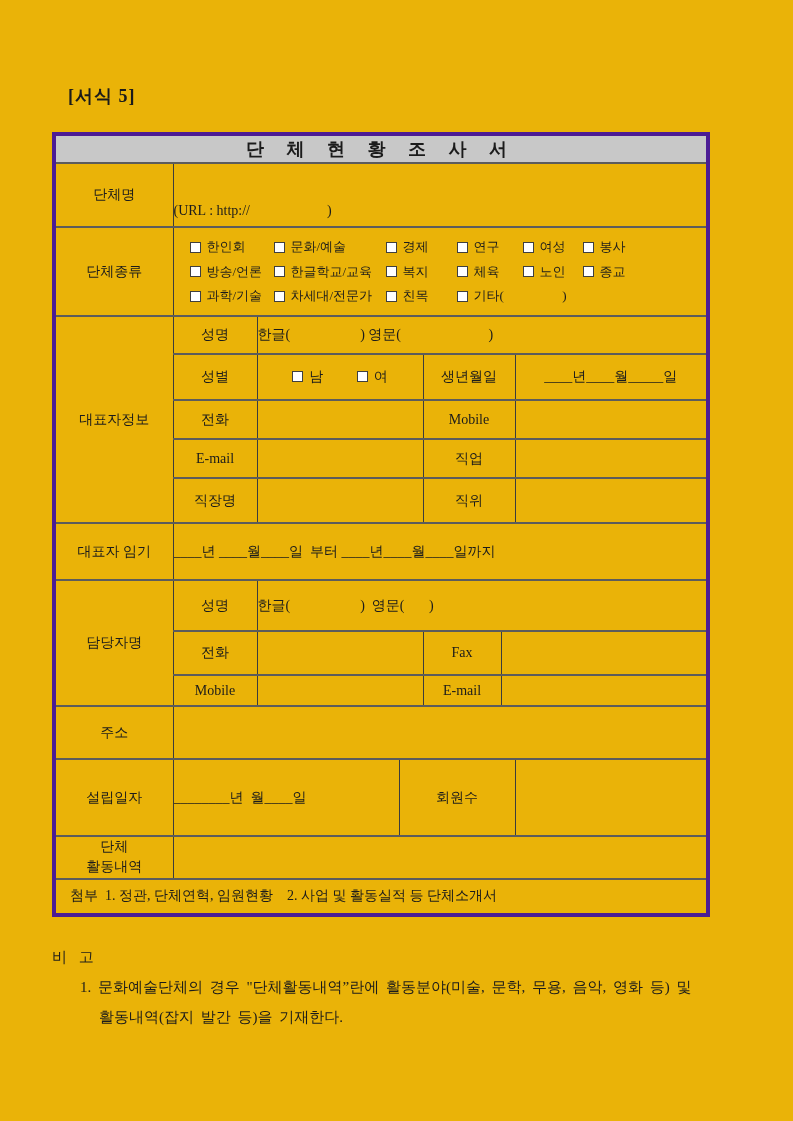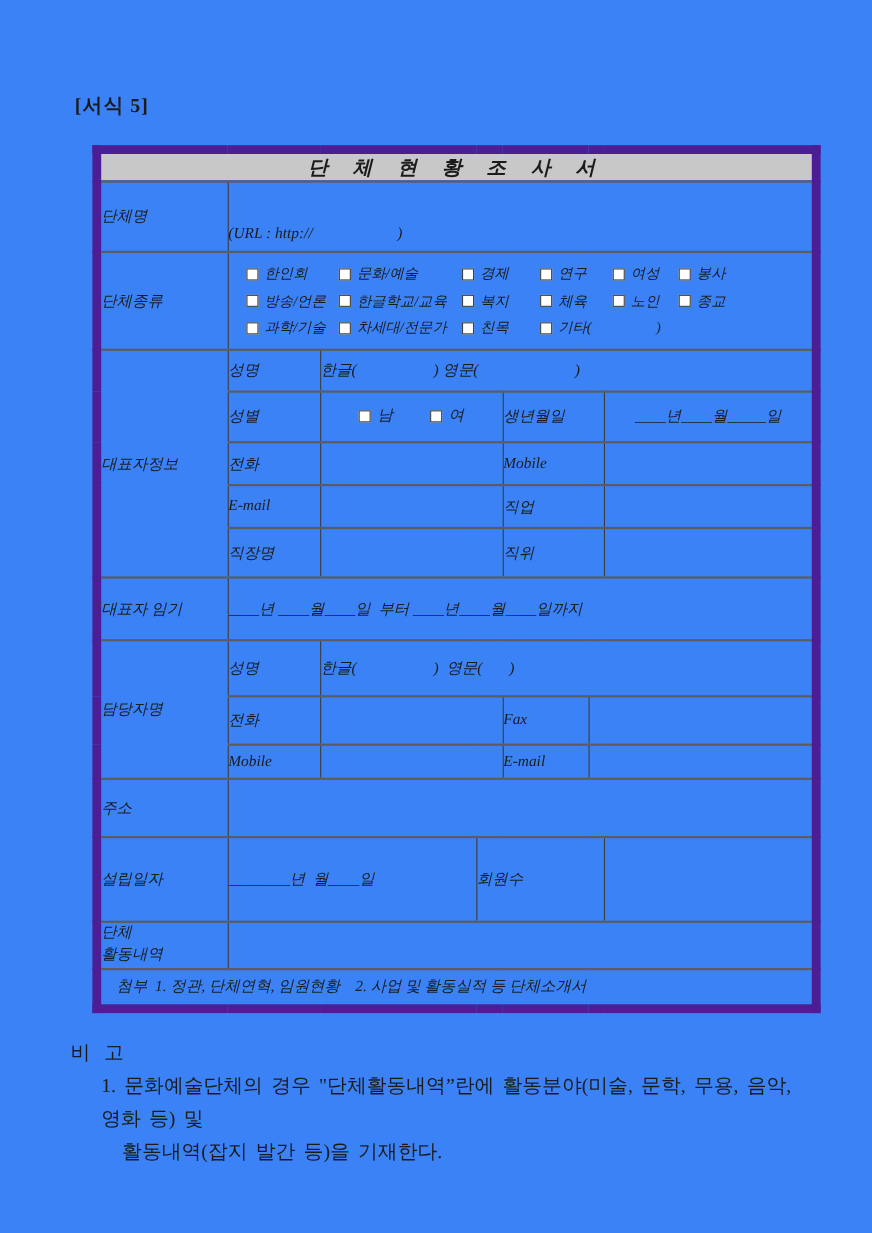--- a/index.html
+++ b/index.html
@@ -1,26 +1,25 @@
 <!DOCTYPE html>
 <html><head>
 <meta charset="utf-8">
 <style>
   html,body{margin:0;padding:0;background:#e8e8e8;}
   .page{
-    position:relative;width:793px;height:1121px;background:#3b82f6;
+    position:relative;width:793px;height:1121px;background:#eab308;
     font-family:"Liberation Serif","DejaVu Serif",serif;color:#1b1b1b;
     margin:0 auto;overflow:hidden;
   }
   .form-tag{position:absolute;left:68px;top:84px;font-size:18px;font-weight:bold;letter-spacing:1px;}
   table.form-table{
-    position:absolute;left:84px;top:132px;width:654px;
+    position:absolute;left:52px;top:132px;width:654px;
     border-collapse:collapse;table-layout:fixed;
-    border:8px solid #4c1d95;
-    font-style:italic;
+    border:4px solid #4c1d95;
   }
   td{
     border:1px solid #3c3c3c;
     border-top:2px solid #5c5c5c;border-bottom:2px solid #5c5c5c;
     padding:0;font-size:14px;vertical-align:middle;overflow:hidden;
   }
   .r-title{height:29px;}
   .r-title td{background:#c8c8c8;text-align:center;font-weight:bold;font-size:18px;letter-spacing:9px;}
   .r-orgname{height:64px;}
   .r-orgtype{height:89px;}
@@ -30,34 +29,34 @@
   .r-remail{height:39px;}
   .r-rwork{height:45px;border-radius:14px;}
   .r-term{height:57px;}
   .r-cname{height:51px;}
   .r-cphone{height:44px;}
   .r-cmobile{height:31px;}
   .r-addr{height:53px;}
   .r-found{height:77px;}
   .r-act{height:42px;}
   .r-att{height:36px;}
-  .lbl{text-align:left;}
+  .lbl{text-align:center;}
   .val{}
   .pre{white-space:pre;}
   .bottom{vertical-align:bottom;padding-bottom:7px;}
   .center{text-align:center;padding-left:0;}
   .opts{padding:10px 4px 10px 16px;display:flex;flex-direction:column;justify-content:space-between;height:67px;font-size:13px;}
   .opt-row{display:grid;grid-template-columns:84px 112px 71px 66px 60px auto;}
   .opt{display:flex;align-items:center;white-space:pre;}
   .cb{display:inline-block;width:9px;height:9px;border:1px solid #3f3f3f;margin-right:6px;flex:0 0 auto;background:#fff;}
   .gender-group{display:inline-flex;align-items:center;}
   .gender-gap{margin-left:30px;}
   .two-line{line-height:1.45;}
   .att-cell{padding-left:14px;font-size:14px;}
-  .notes{position:absolute;left:64px;top:942px;width:676px;font-size:18px;line-height:30px;font-family:Liberation Serif, serif;}
+  .notes{position:absolute;left:52px;top:942px;width:676px;font-size:15px;line-height:30px;font-family:Liberation Serif, serif;}
   .notes-title{letter-spacing:4px;}
   .note-item{margin-left:28px;word-spacing:3px;}
   .note-cont{margin-left:47px;word-spacing:3px;}
   .page-number{position:absolute;left:0;right:0;top:1085px;text-align:center;font-size:14px;color:#2a2a2a;font-family:"Liberation Sans","DejaVu Sans",sans-serif;}
 </style>
 </head>
 <body>
 
 <div class="page">
 

